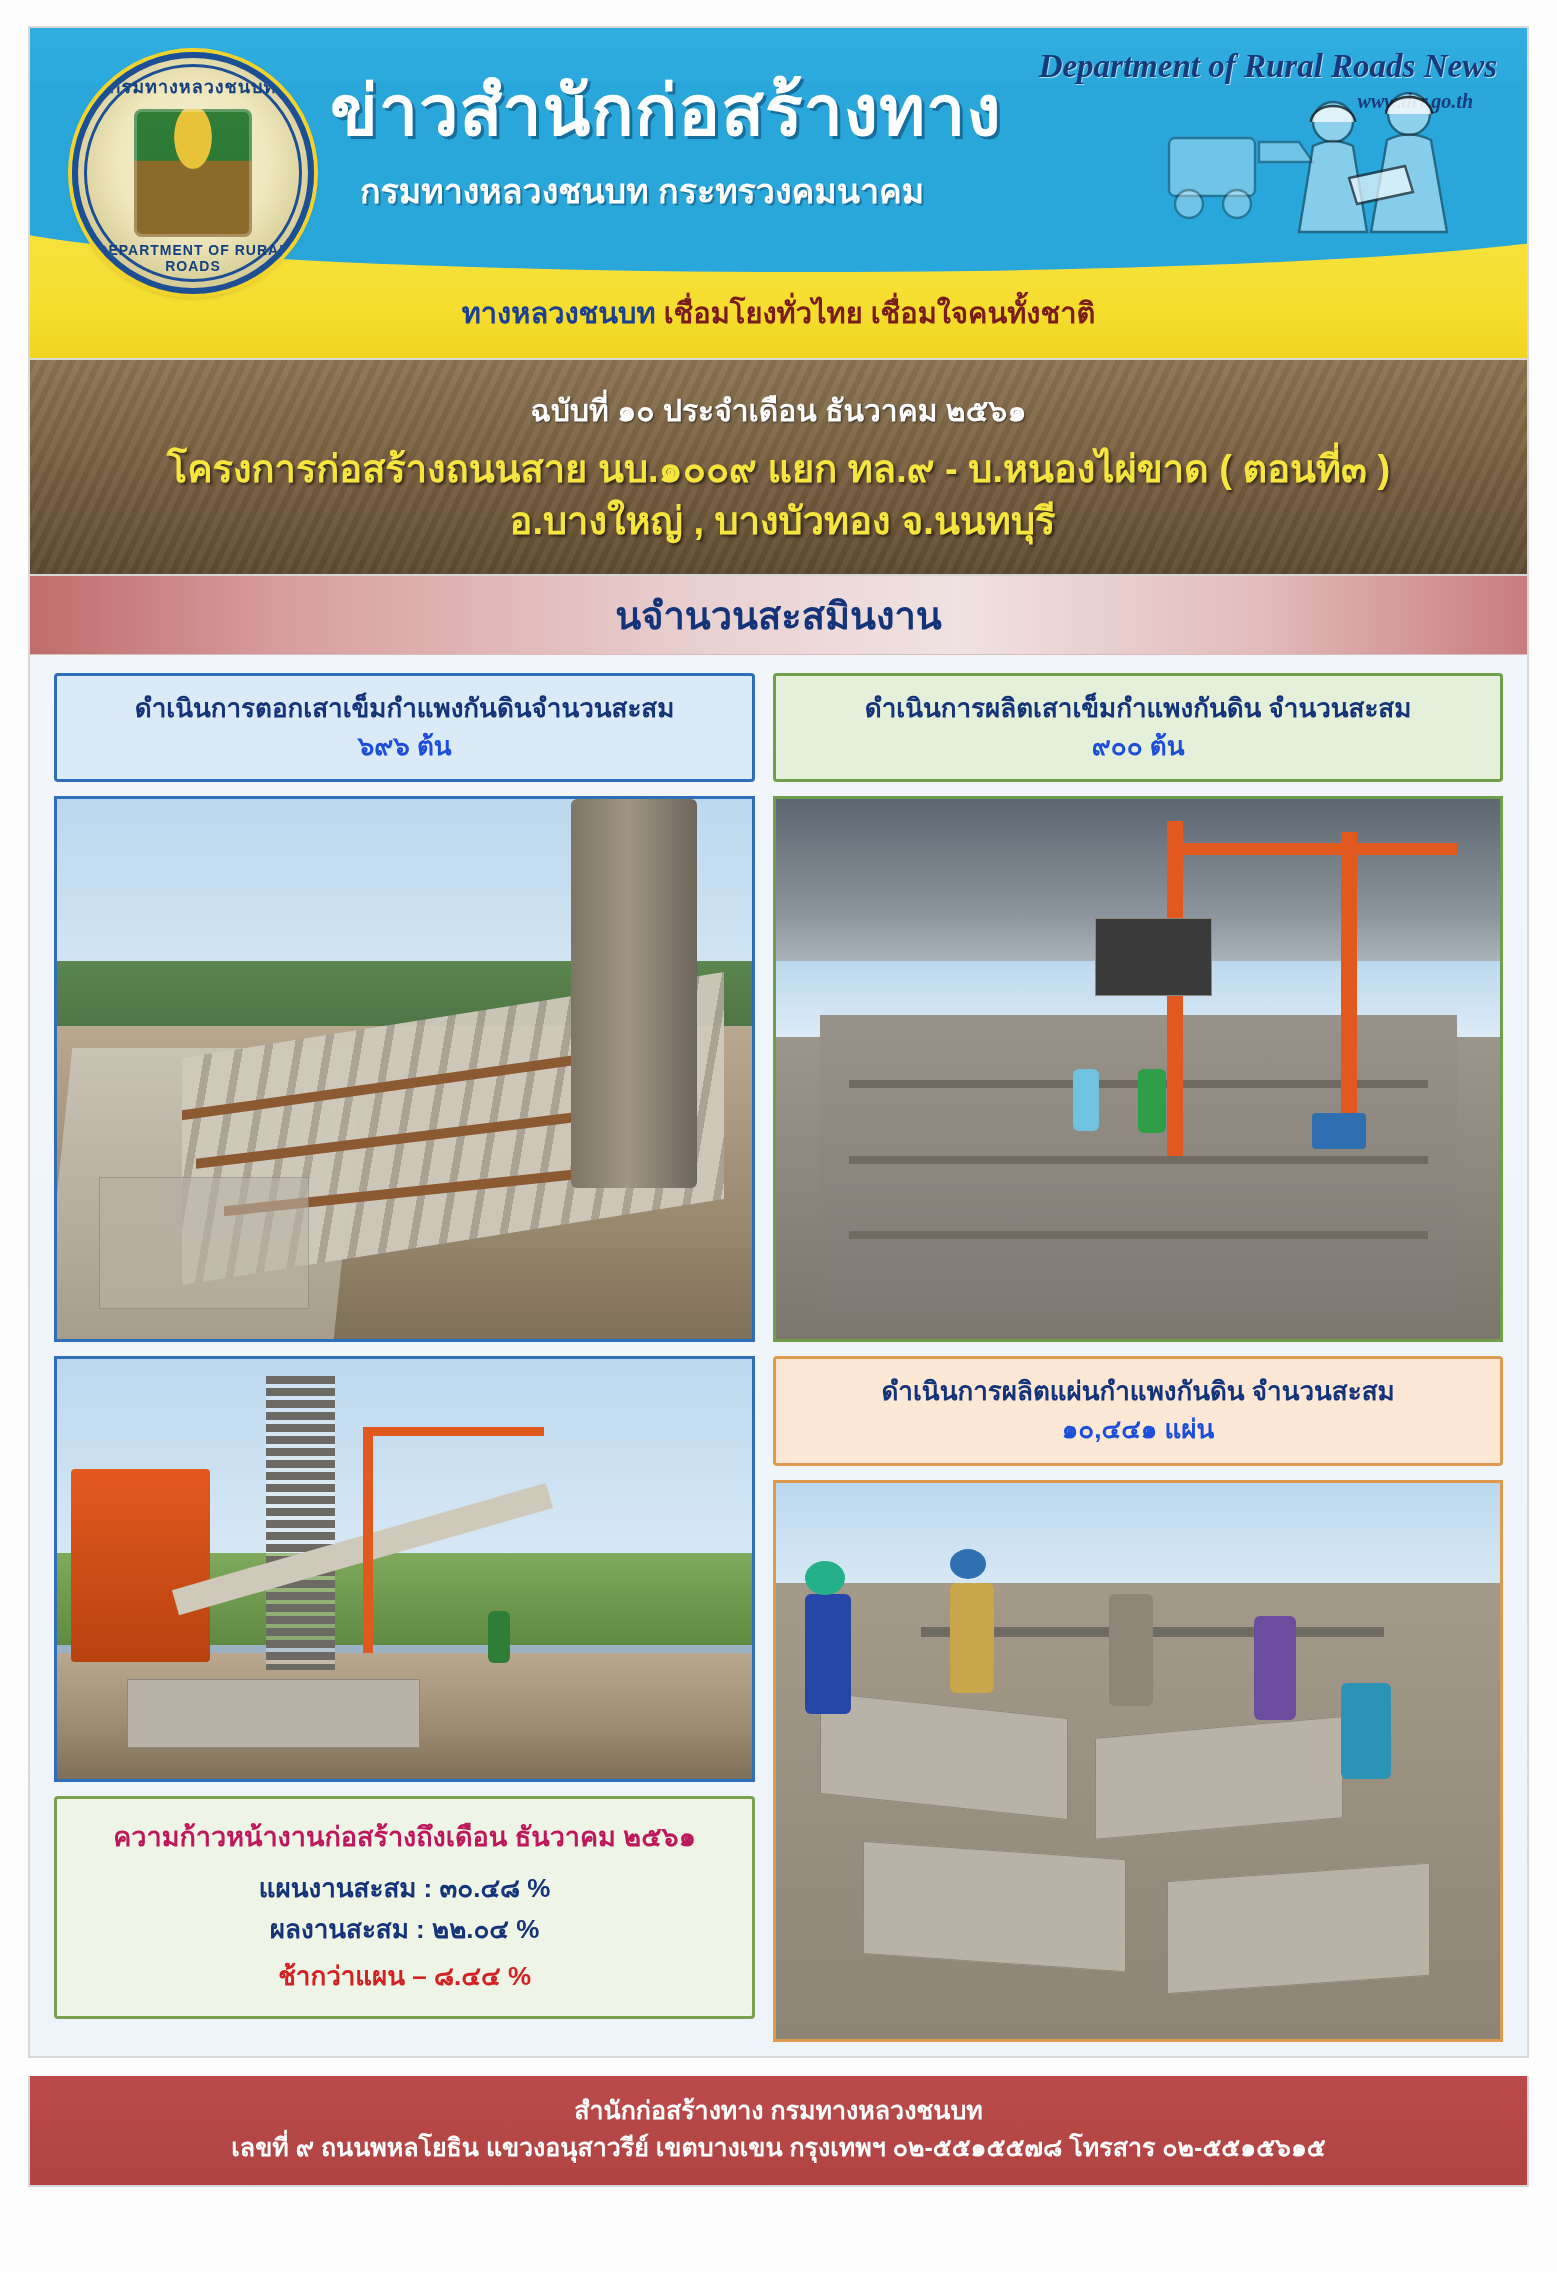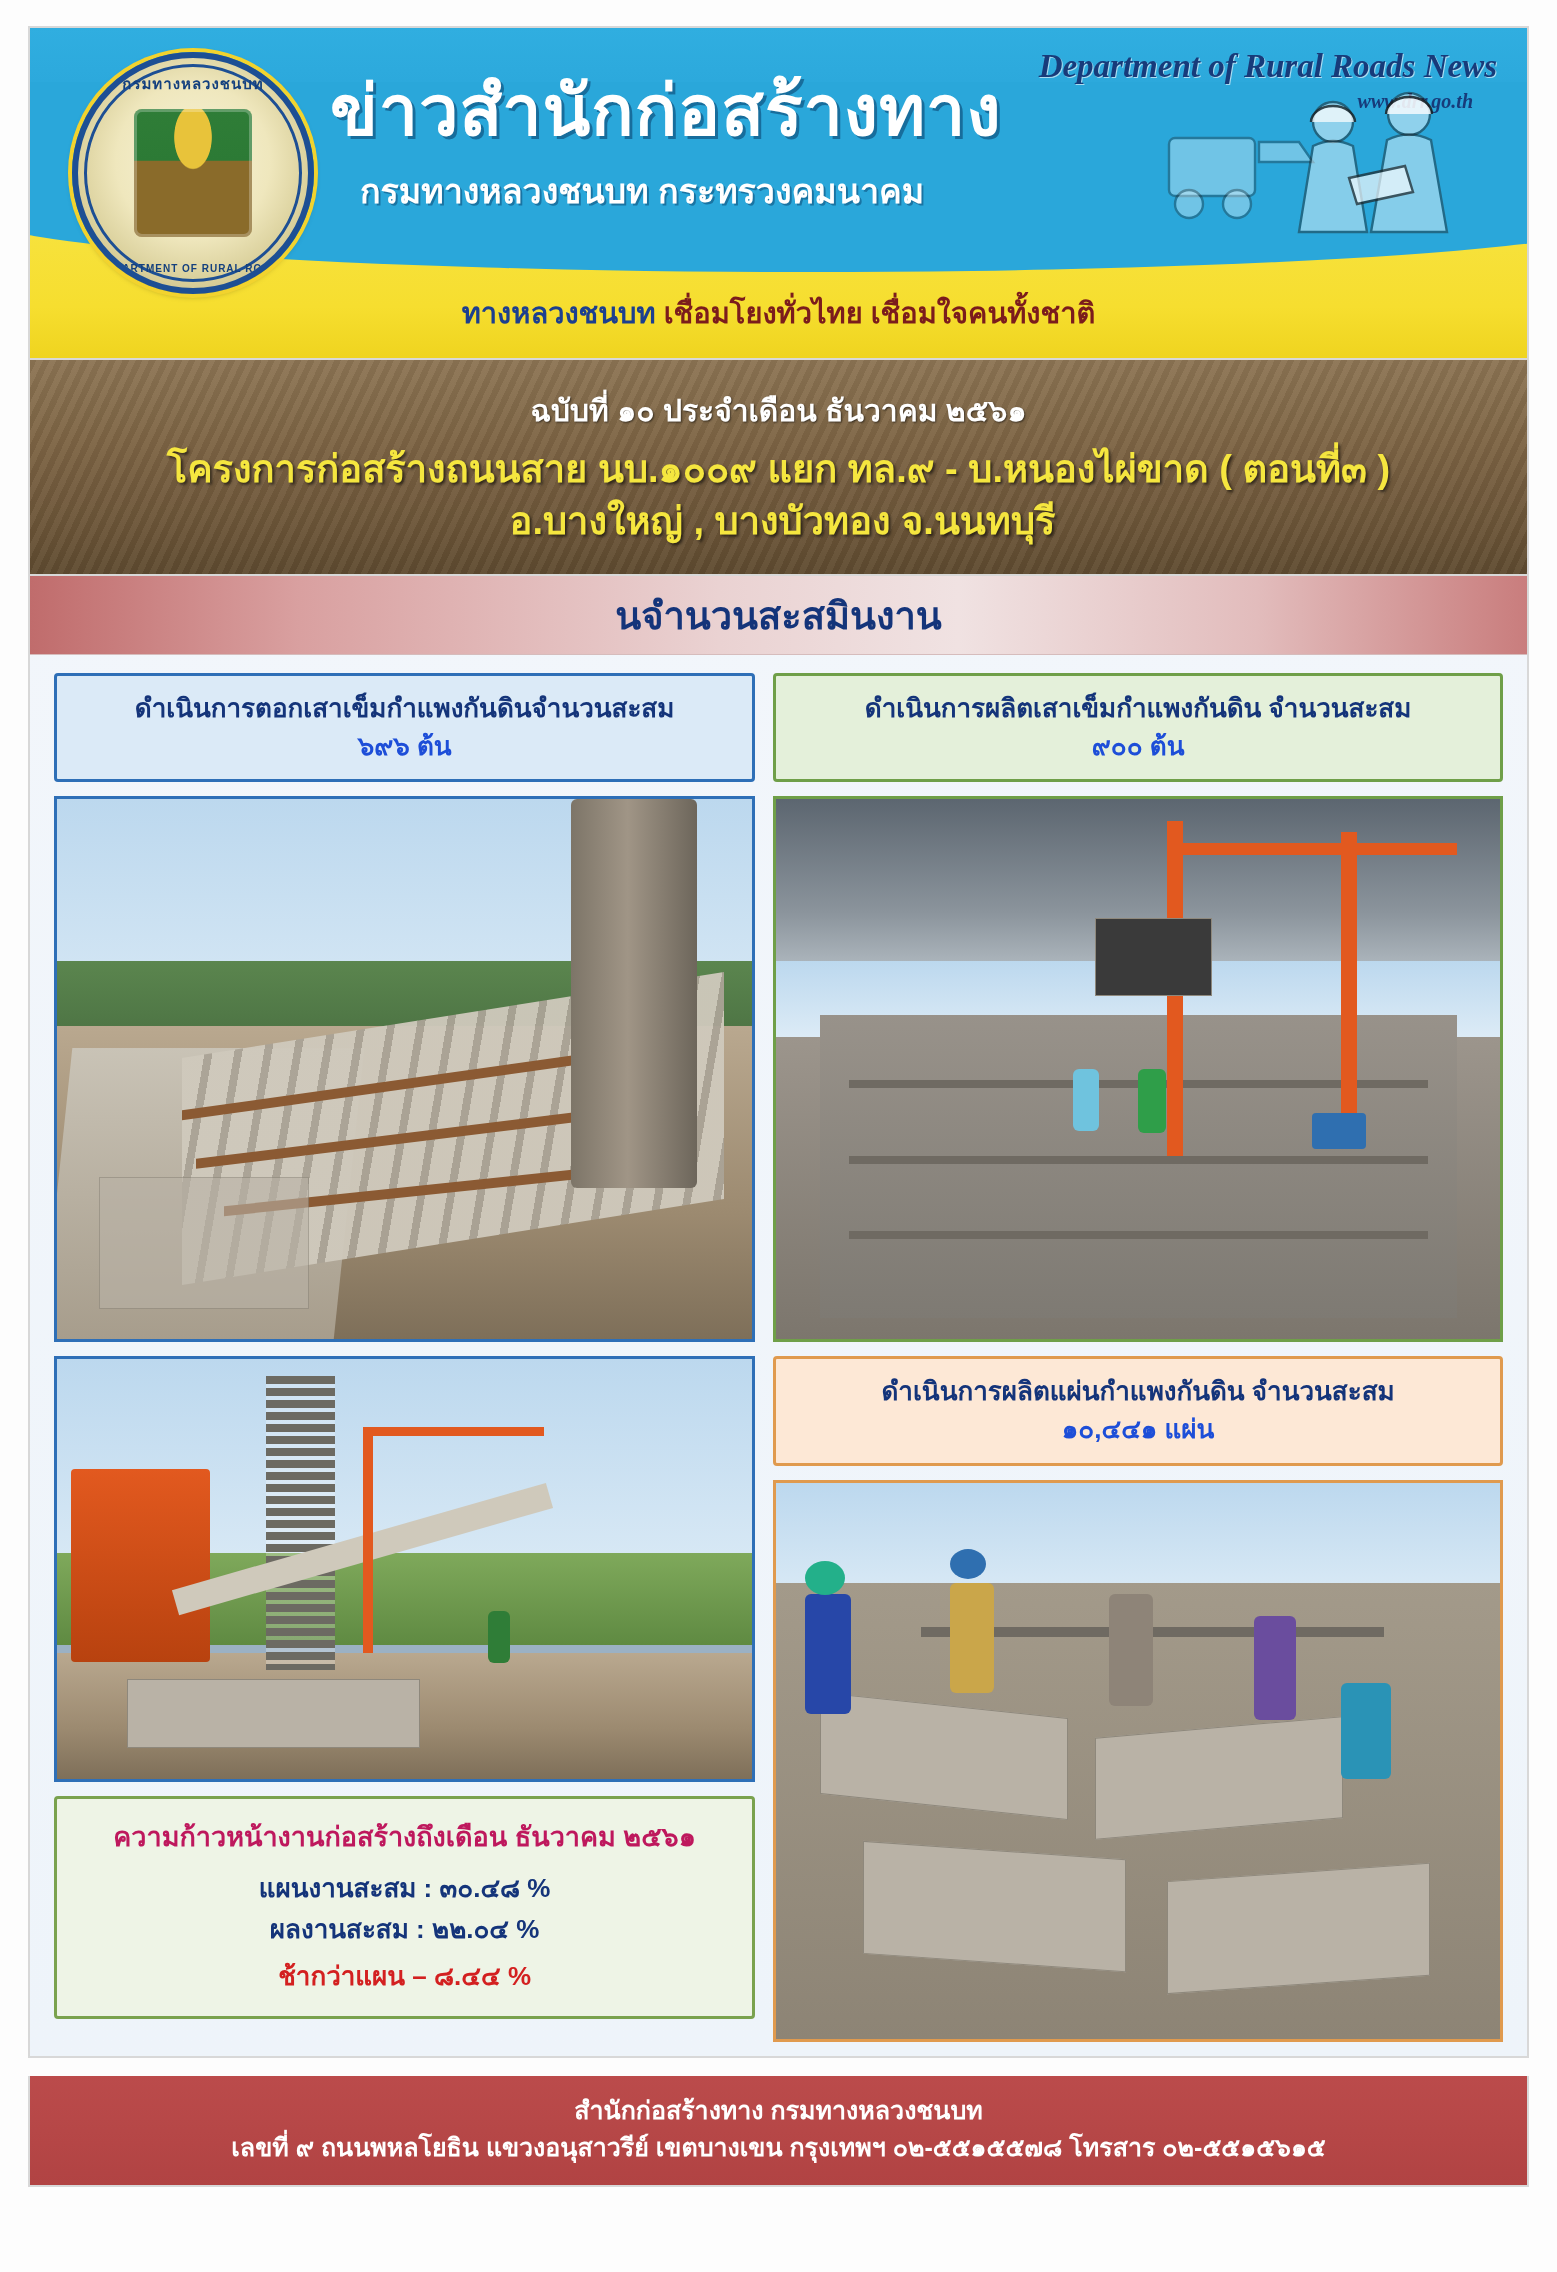--- a/index.html
+++ b/index.html
@@ -54,24 +54,24 @@
   .logo .emblem{
     width:118px;height:128px;
     background:
       radial-gradient(ellipse at 50% 22%, #e8c33a 0 22%, rgba(0,0,0,0) 23%),
       linear-gradient(180deg,#2f7d37 0%, #2c7a35 40%, #8a6b2a 41%, #8a6b2a 100%);
     border-radius:8px;
     box-shadow:inset 0 0 0 3px rgba(255,255,255,.25);
   }
   .logo .top-arc,.logo .bot-arc{
     position:absolute;left:0;right:0;text-align:center;color:#14407e;
-    font-size:15px;font-weight:bold;letter-spacing:1px;
+    font-size:18px;font-weight:bold;letter-spacing:1px;
   }
   .logo .top-arc{top:14px;}
-  .logo .bot-arc{bottom:14px;font-size:10px;}
+  .logo .bot-arc{bottom:14px;font-size:14px;}
   .banner .title-th{
     position:absolute;left:300px;top:46px;width:880px;
     color:#ffffff;font-size:70px;font-weight:bold;letter-spacing:1px;
     text-shadow:3px 3px 0 rgba(0,40,80,.45);
     line-height:1.06;
   }
   .banner .subtitle-th{
     position:absolute;left:330px;top:136px;width:820px;
     color:#ffffff;font-size:34px;font-weight:bold;
     text-shadow:2px 2px 0 rgba(0,40,80,.4);

